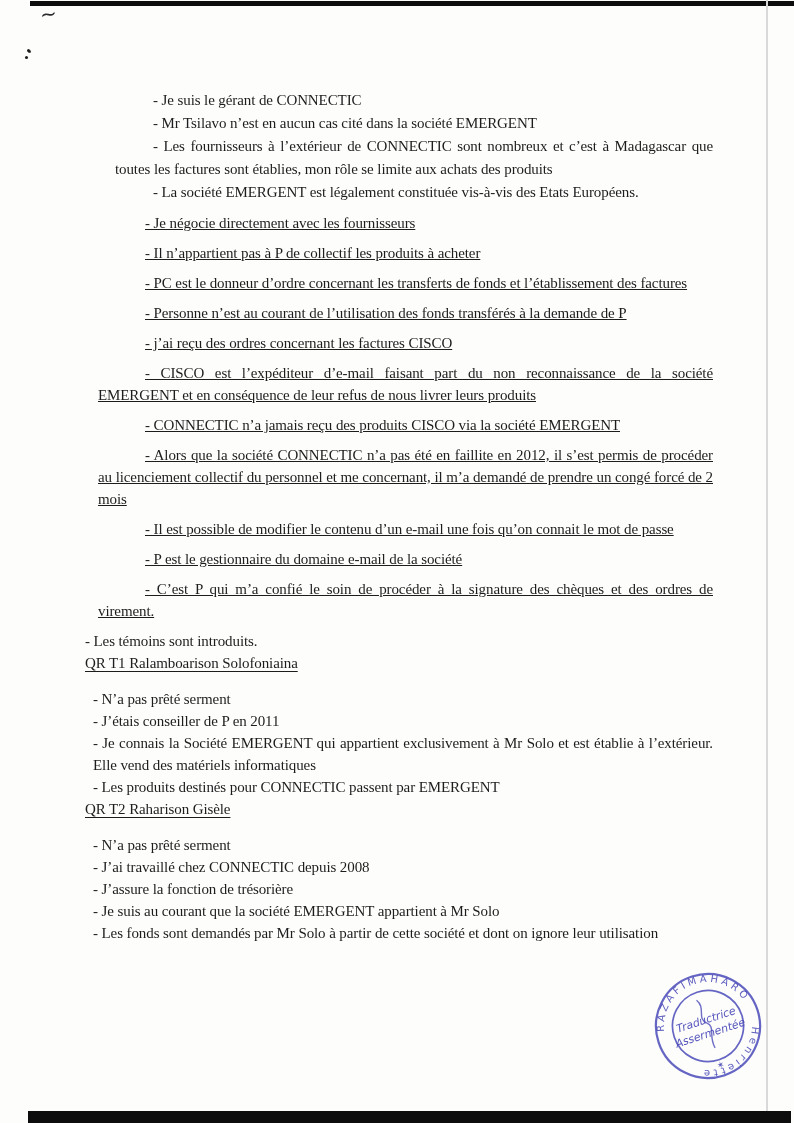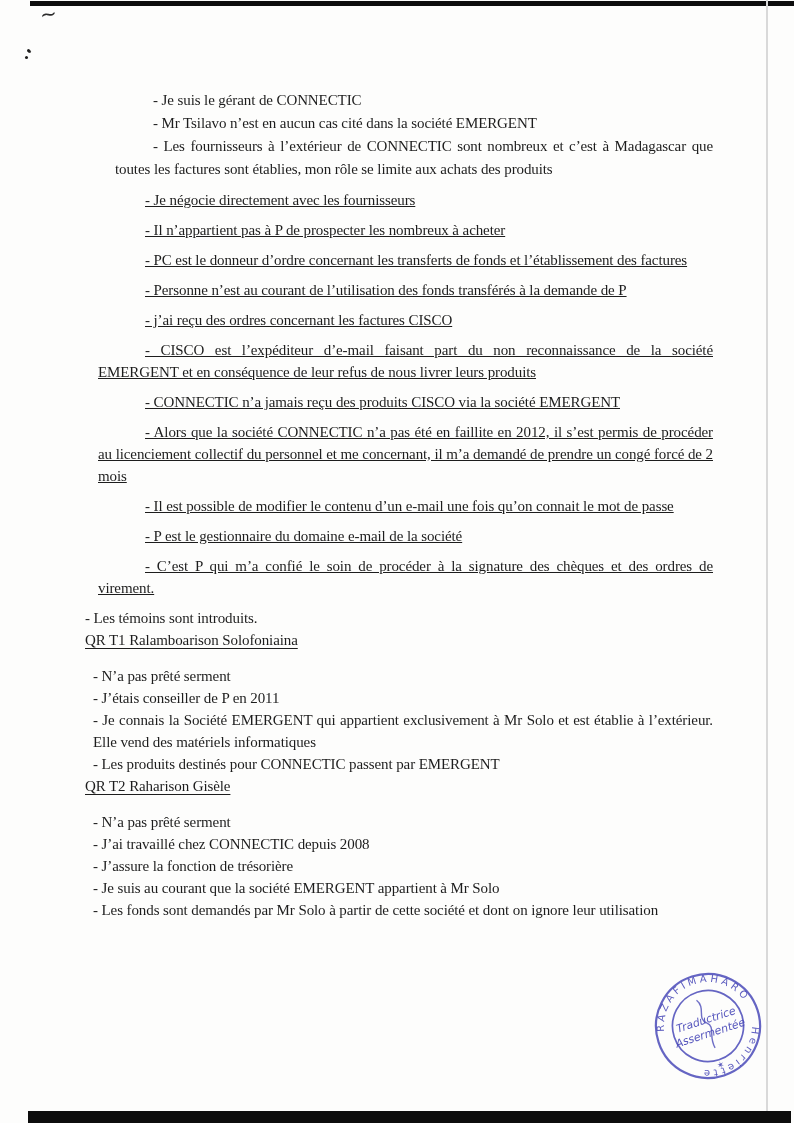--- a/index.html
+++ b/index.html
@@ -61,25 +61,26 @@
   <div class="right-edge"></div>
   <span class="ink-tilde">~</span>
   <div class="ink-dots"></div>
 
   <div class="content">
 
     <div class="intro">
       <p>- Je suis le gérant de CONNECTIC</p>
       <p>- Mr Tsilavo n’est en aucun cas cité dans la société EMERGENT</p>
       <p>- Les fournisseurs  à l’extérieur de CONNECTIC sont nombreux et c’est à Madagascar que toutes les factures sont établies, mon rôle se limite aux achats des produits</p>
+      <p>- La société EMERGENT est légalement constituée vis-à-vis des Etats Européens.</p>
     </div>
 
     <div class="qrpc">
       <p class="item">- Je négocie directement avec les fournisseurs</p>
-      <p class="item">- Il n’appartient pas à P de prospecter les nombreux à acheter</p>
+      <p class="item">- Il n’appartient pas à P de collectif les produits à acheter</p>
       <p class="item">- PC est le donneur d’ordre concernant  les transferts de fonds et l’établissement des factures</p>
       <p class="item">- Personne n’est au courant de l’utilisation  des  fonds transférés à la demande de P</p>
       <p class="item">- j’ai reçu des ordres concernant les factures CISCO</p>
       <p class="item">- CISCO est l’expéditeur d’e-mail faisant part du non reconnaissance de la société EMERGENT et en conséquence de leur refus de nous livrer leurs produits</p>
       <p class="item">- CONNECTIC n’a jamais reçu  des produits  CISCO via la société EMERGENT</p>
       <p class="item">- Alors que la société CONNECTIC  n’a pas été en faillite en 2012, il s’est permis de procéder au licenciement collectif du personnel et  me concernant, il m’a demandé de prendre un congé forcé de 2 mois</p>
       <p class="item">- Il est possible de modifier le contenu d’un e-mail  une fois qu’on connait  le mot de passe</p>
       <p class="item">- P est le gestionnaire du domaine e-mail de la société</p>
       <p class="item">- C’est P qui m’a confié le soin de procéder à la signature des chèques et des ordres de virement.</p>
     </div>

